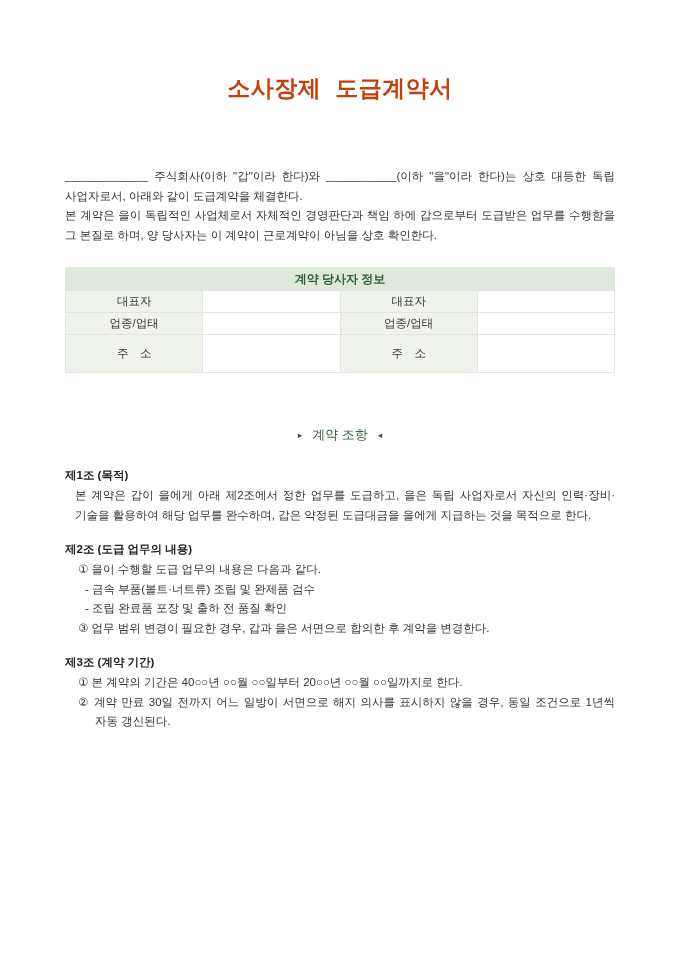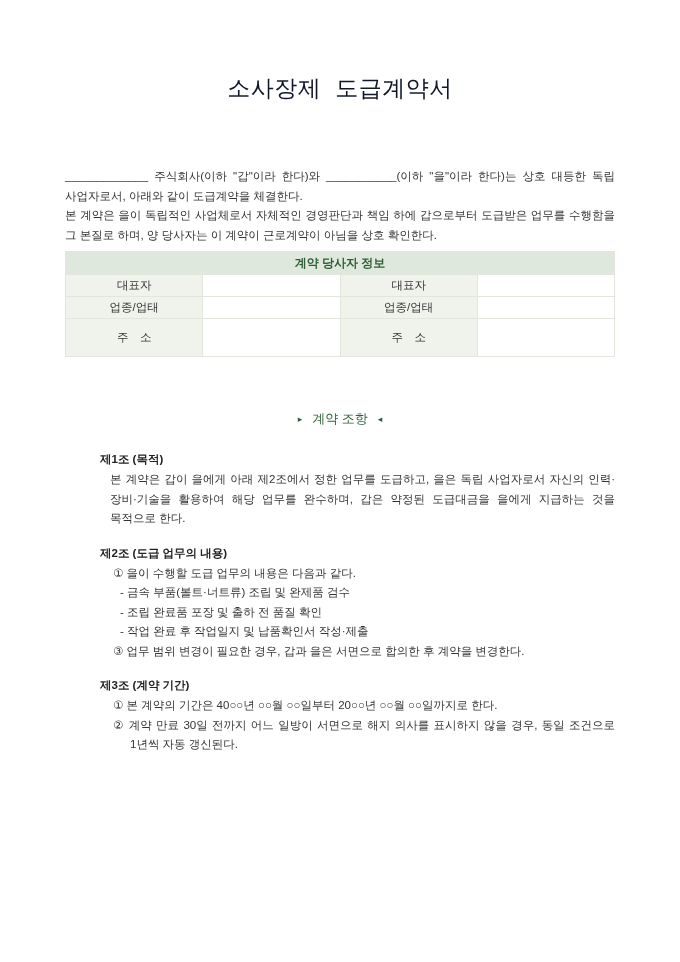--- a/index.html
+++ b/index.html
@@ -12,40 +12,40 @@
   }
   .page {
     width: 680px; height: 962px;
     padding: 73px 65px 0 65px;
     background: #ffffff;
     overflow: hidden;
   }
   .doc-title {
     text-align: center;
     font-size: 23px;
-    font-weight: normal;
-    color: #0f172a;
+    font-weight: bold;
+    color: #c2410c;
     letter-spacing: 0.5px;
     white-space: pre;
     line-height: 30px;
   }
   .intro {
     margin-top: 64px;
     font-size: 11.5px;
     line-height: 19.5px;
     text-align: justify;
     word-break: keep-all;
     color: #333333;
   }
   .intro p { margin: 0; }
 
   
   table.party-table {
     width: 100%;
-    margin-top: 6px;
+    margin-top: 22px;
     border-collapse: collapse;
     table-layout: fixed;
     font-size: 11.5px;
     color: #333333;
     border-radius: 19px;
   }
   table.party-table td {
     border: 1px solid #e2e6dd;
     vertical-align: middle;
     text-align: center;
@@ -79,21 +79,21 @@
     font-size: 13px;
     line-height: 14px;
   }
   .terms-header .tri {
     font-size: 9px;
     vertical-align: 1px;
   }
   .terms-header .tri-left { margin-right: 10px; }
   .terms-header .tri-right { margin-left: 10px; }
 
-  .clause { margin-top: 24px; margin-left: 35px; }
+  .clause { margin-top: 24px; }
   .clause + .clause { margin-top: 15px; }
   .clause h2 {
     font-size: 11.5px;
     font-weight: bold;
     color: #222222;
     line-height: 19px;
     margin-bottom: 1px;
   }
   .clause p {
     font-size: 11.5px;
@@ -151,21 +151,20 @@
   <section class="clause">
     <h2>제1조 (목적)</h2>
     <p class="body-plain">본 계약은 갑이 을에게 아래 제2조에서 정한 업무를 도급하고, 을은 독립 사업자로서 자신의 인력·장비·기술을 활용하여 해당 업무를 완수하며, 갑은 약정된 도급대금을 을에게 지급하는 것을 목적으로 한다.</p>
   </section>
 
   <section class="clause">
     <h2>제2조 (도급 업무의 내용)</h2>
     <p class="item-num">① 을이 수행할 도급 업무의 내용은 다음과 같다.</p>
     <p class="item-dash">- 금속 부품(볼트·너트류) 조립 및 완제품 검수</p>
     <p class="item-dash">- 조립 완료품 포장 및 출하 전 품질 확인</p>
-    <p class="item-dash">- 작업 완료 후 작업일지 및 납품확인서 작성·제출</p>
     <p class="item-num">③ 업무 범위 변경이 필요한 경우, 갑과 을은 서면으로 합의한 후 계약을 변경한다.</p>
   </section>
 
   <section class="clause">
     <h2>제3조 (계약 기간)</h2>
     <p class="item-num">① 본 계약의 기간은 40○○년 ○○월 ○○일부터 20○○년 ○○월 ○○일까지로 한다.</p>
     <p class="item-num">② 계약 만료 30일 전까지 어느 일방이 서면으로 해지 의사를 표시하지 않을 경우, 동일 조건으로 1년씩 자동 갱신된다.</p>
   </section>
 
 </div>

